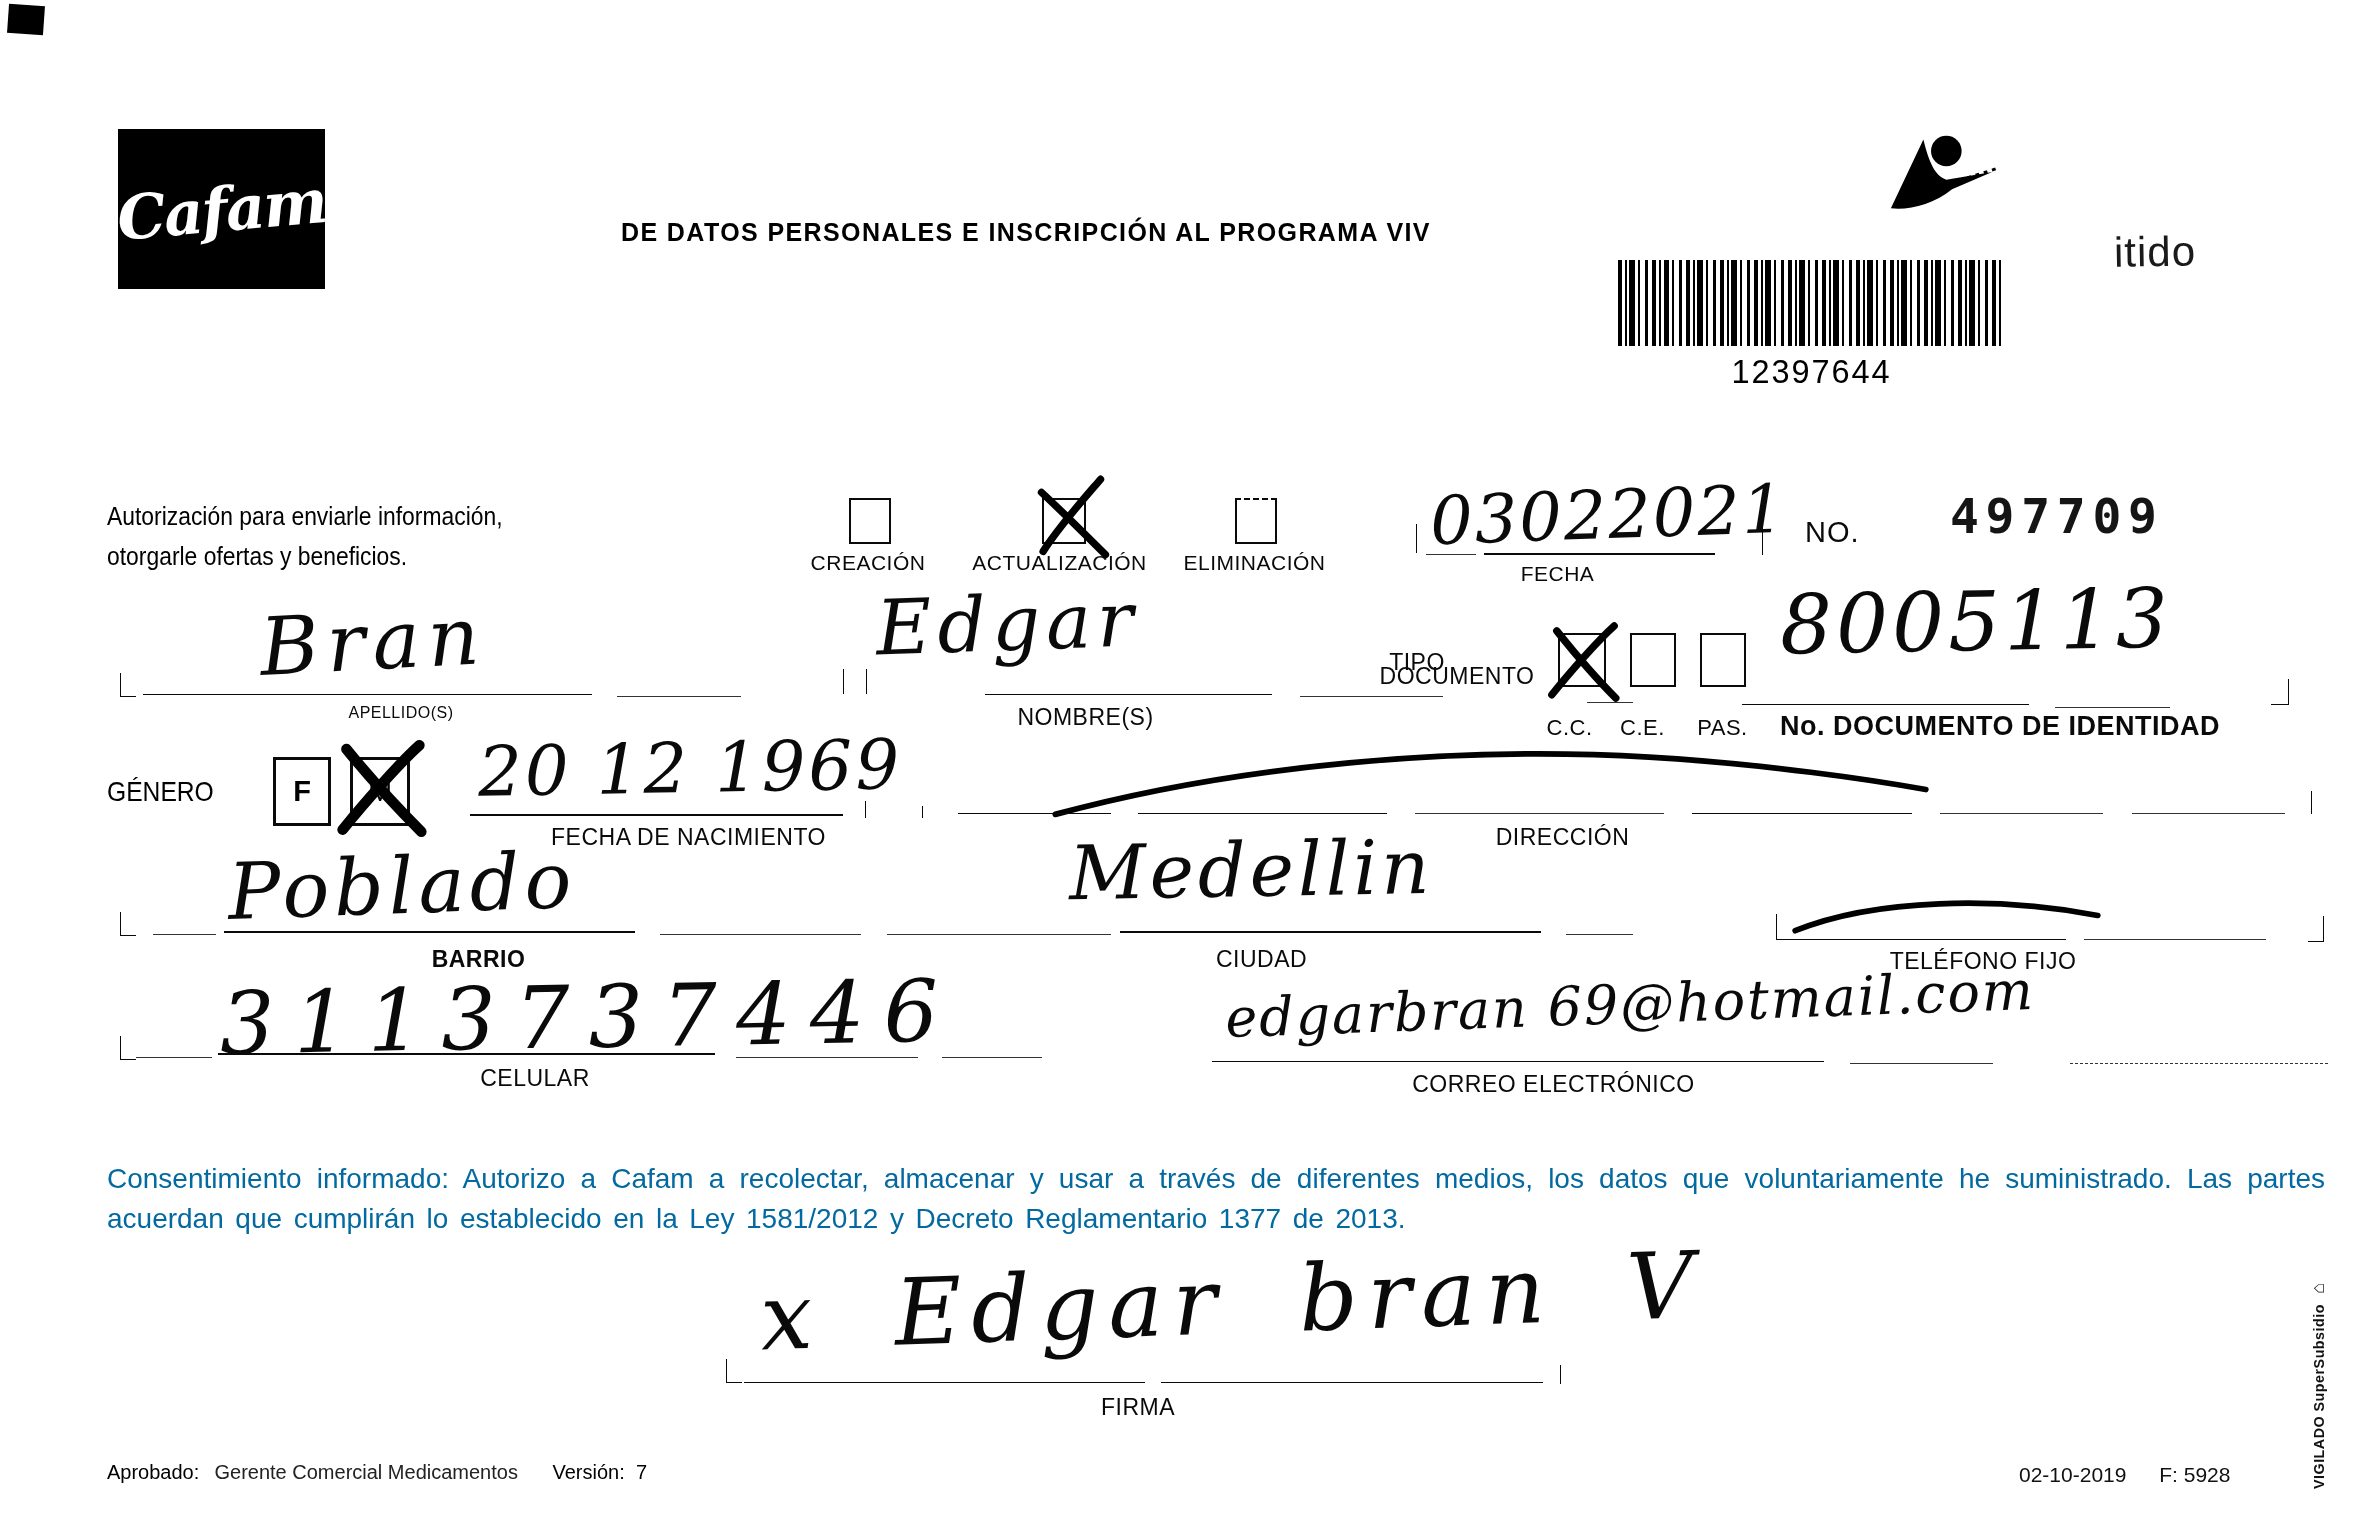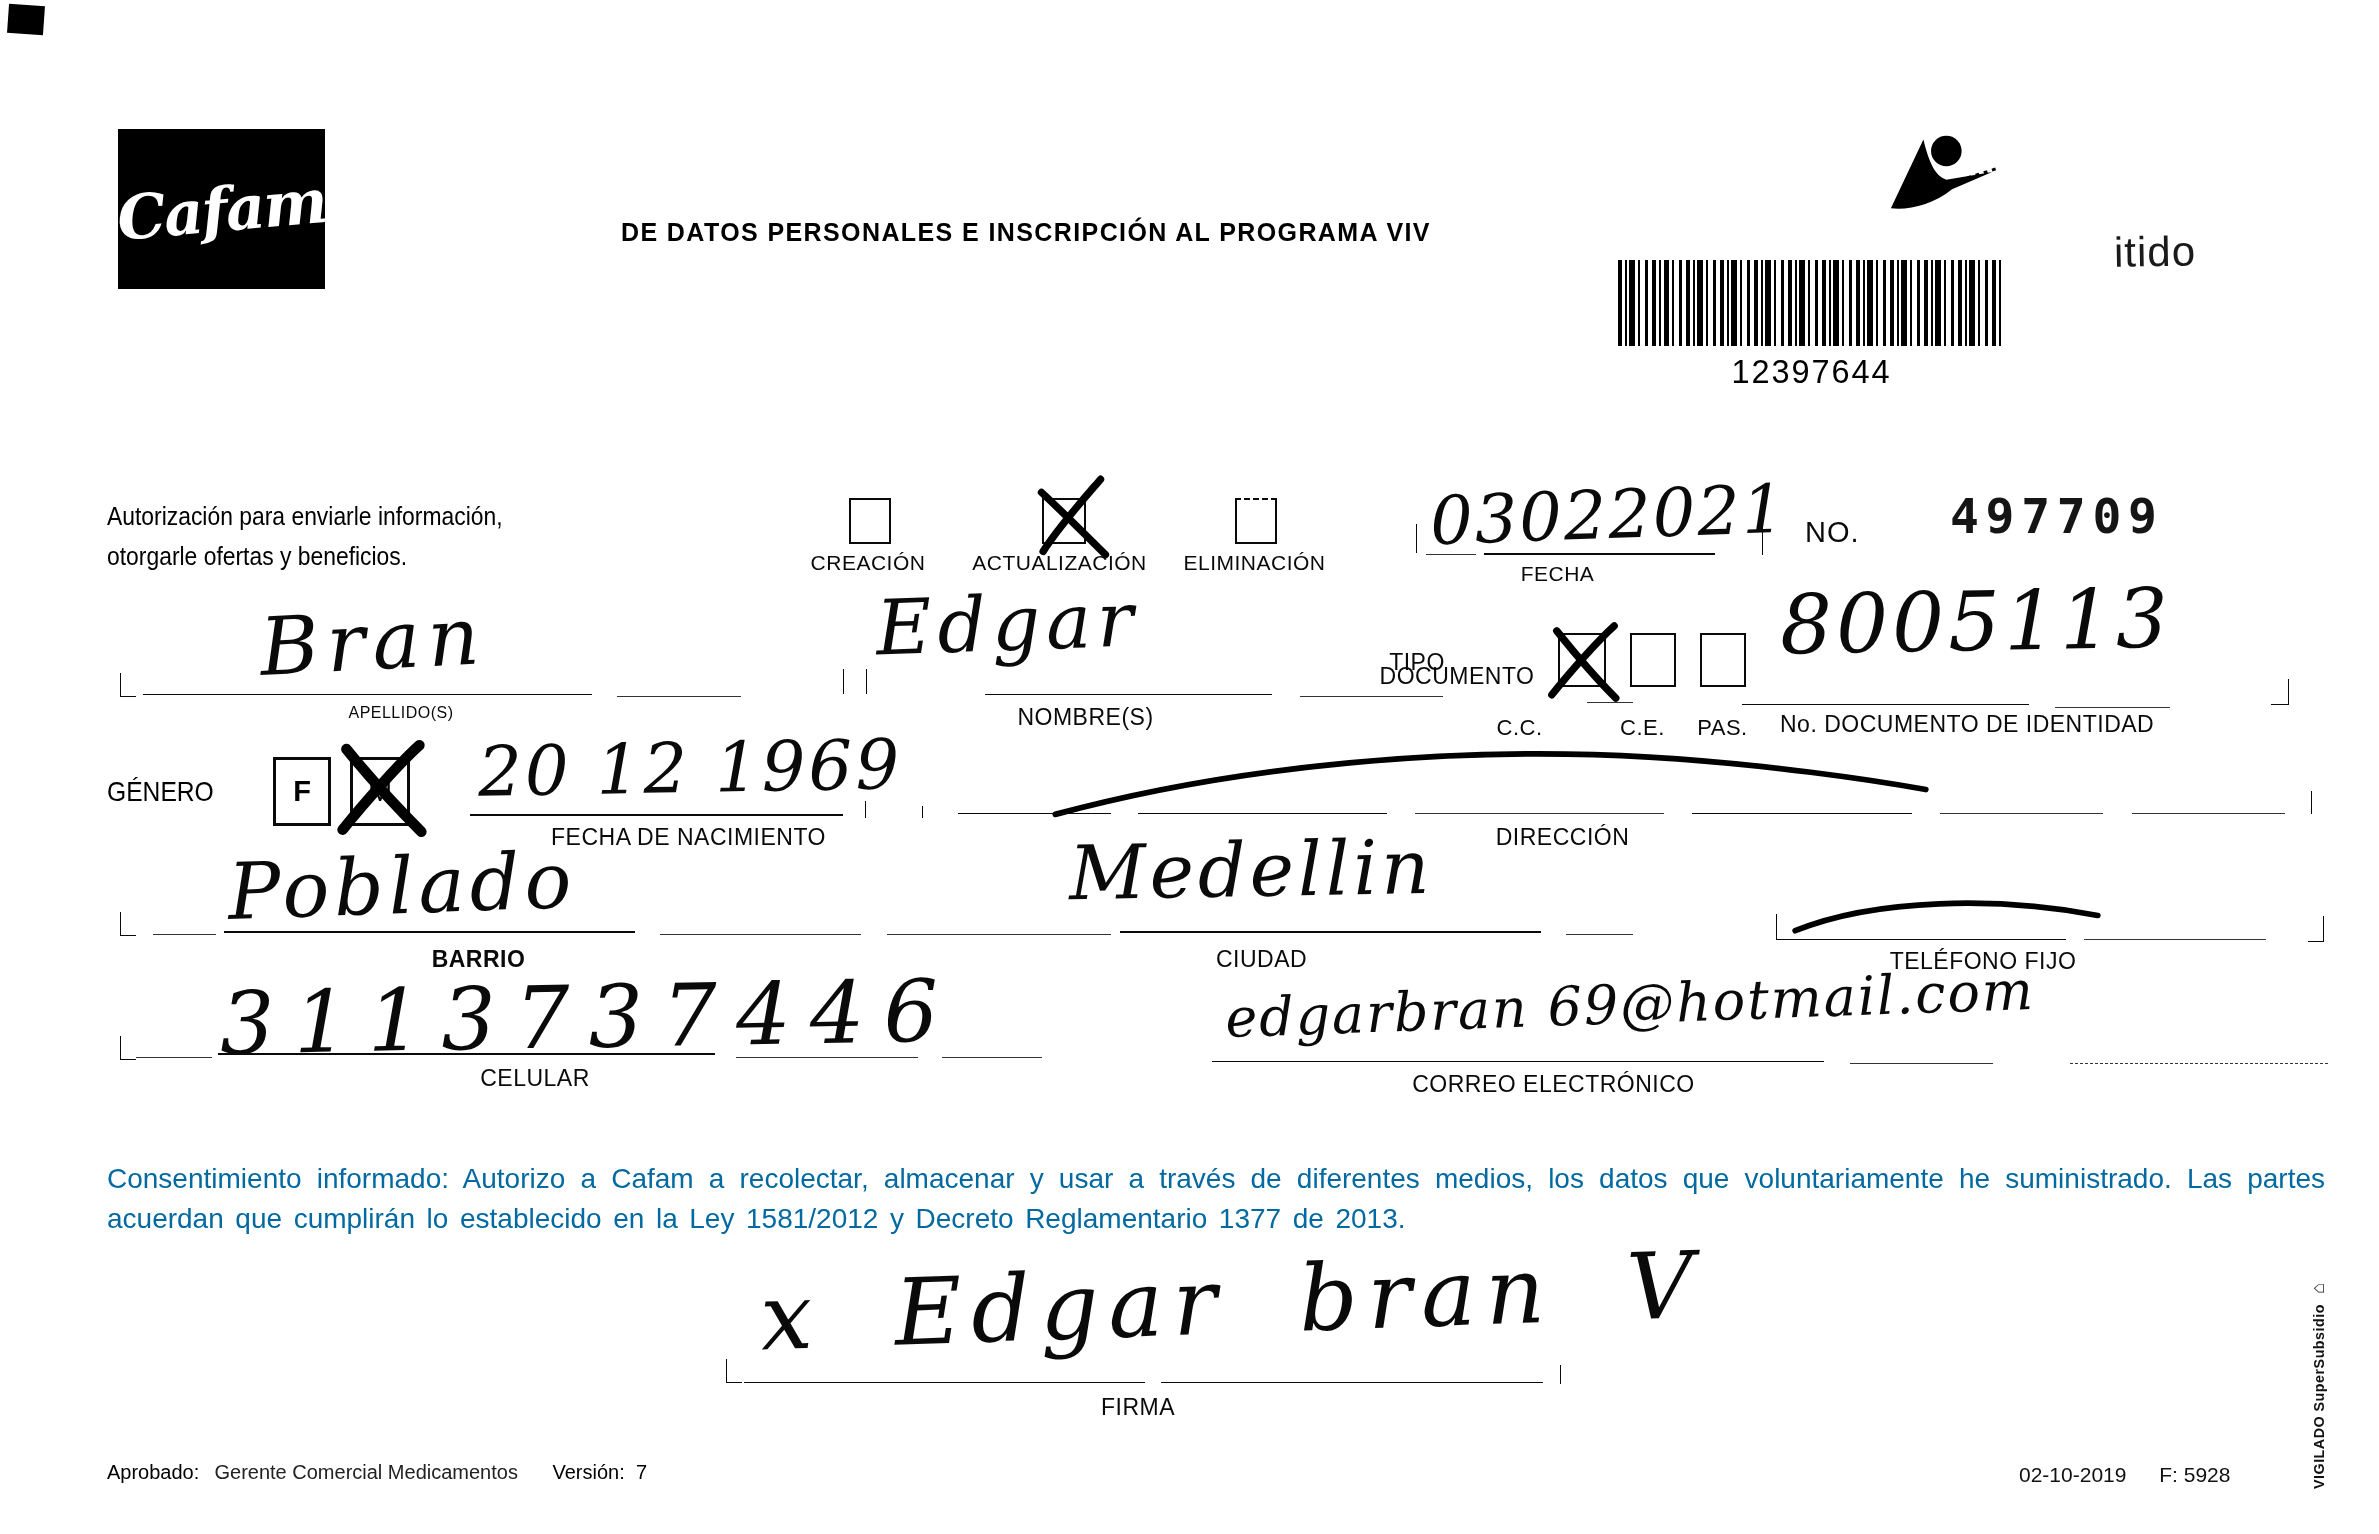--- a/index.html
+++ b/index.html
@@ -105,30 +105,30 @@
   <div class="abs lbl center" style="left:1335px;top:633px;width:164px;font-size:23px;margin-top:16px;">TIPO</div>
   <div class="abs lbl center" style="left:1375px;top:663px;width:164px;font-size:23px;">DOCUMENTO</div>
 
   <div class="cb" style="left:1558px;top:633px;width:44px;height:50px;"></div>
   <svg class="xmark" style="left:1542px;top:616px;" width="82" height="92" viewBox="0 0 100 100">
     <path d="M12,90 C34,62 70,22 88,6" fill="none" stroke="#000" stroke-width="9" stroke-linecap="round"></path>
     <path d="M18,12 C42,42 74,78 90,94" fill="none" stroke="#000" stroke-width="9" stroke-linecap="round"></path>
   </svg>
   <div class="cb" style="left:1630px;top:633px;width:42px;height:50px;"></div>
   <div class="cb" style="left:1700px;top:633px;width:42px;height:50px;"></div>
-  <div class="abs lbl center" style="left:1490px;top:715px;width:59px;font-size:22px;">C.C.</div>
+  <div class="abs lbl center" style="left:1540px;top:715px;width:59px;font-size:22px;">C.C.</div>
   <div class="abs lbl center" style="left:1613px;top:715px;width:59px;font-size:22px;">C.E.</div>
   <div class="abs lbl center" style="left:1692px;top:715px;width:61px;font-size:22px;">PAS.</div>
 
   <div class="abs hw" style="left:1780px;top:574px;font-size:82px;transform:rotate(-1deg);letter-spacing:3.8px;">8005113</div>
   <div class="ln thin" style="left:1587px;top:702px;width:46px;"></div>
   <div class="ln" style="left:1742px;top:704px;width:287px;"></div>
   <div class="ln thin" style="left:2055px;top:707px;width:115px;"></div>
   <div class="rcorner" style="left:2271px;top:679px;width:17px;height:25px;"></div>
-  <div class="abs lbl" style="left:1780px;top:711px;font-size:23px;">No. DOCUMENTO DE IDENTIDAD</div>
+  <div class="abs lbl" style="left:1780px;top:711px;font-size:27px;font-weight:bold;">No. DOCUMENTO DE IDENTIDAD</div>
 
   <div class="abs bold" style="left:107px;top:776px;font-size:28px;">
     <span class="scx">GÉNERO</span></div>
   <div class="cb cb-lg" style="left:273px;top:757px;width:52px;height:63px;display:flex;align-items:center;justify-content:center;font-size:29px;font-weight:bold;">F</div>
   <div class="cb cb-lg" style="left:350px;top:757px;width:54px;height:63px;display:flex;align-items:center;justify-content:center;font-size:29px;">M</div>
   <svg class="xmark" style="left:333px;top:730px;" width="96" height="115" viewBox="0 0 100 100">
     <path d="M10,94 C34,64 72,22 90,6" fill="none" stroke="#000" stroke-width="11" stroke-linecap="round"></path>
     <path d="M14,10 C40,42 76,80 92,96" fill="none" stroke="#000" stroke-width="11" stroke-linecap="round"></path>
   </svg>
   <div class="abs hw" style="left:478px;top:728px;font-size:69px;transform:rotate(-1deg);letter-spacing:2.9px;">20 12 1969</div>

